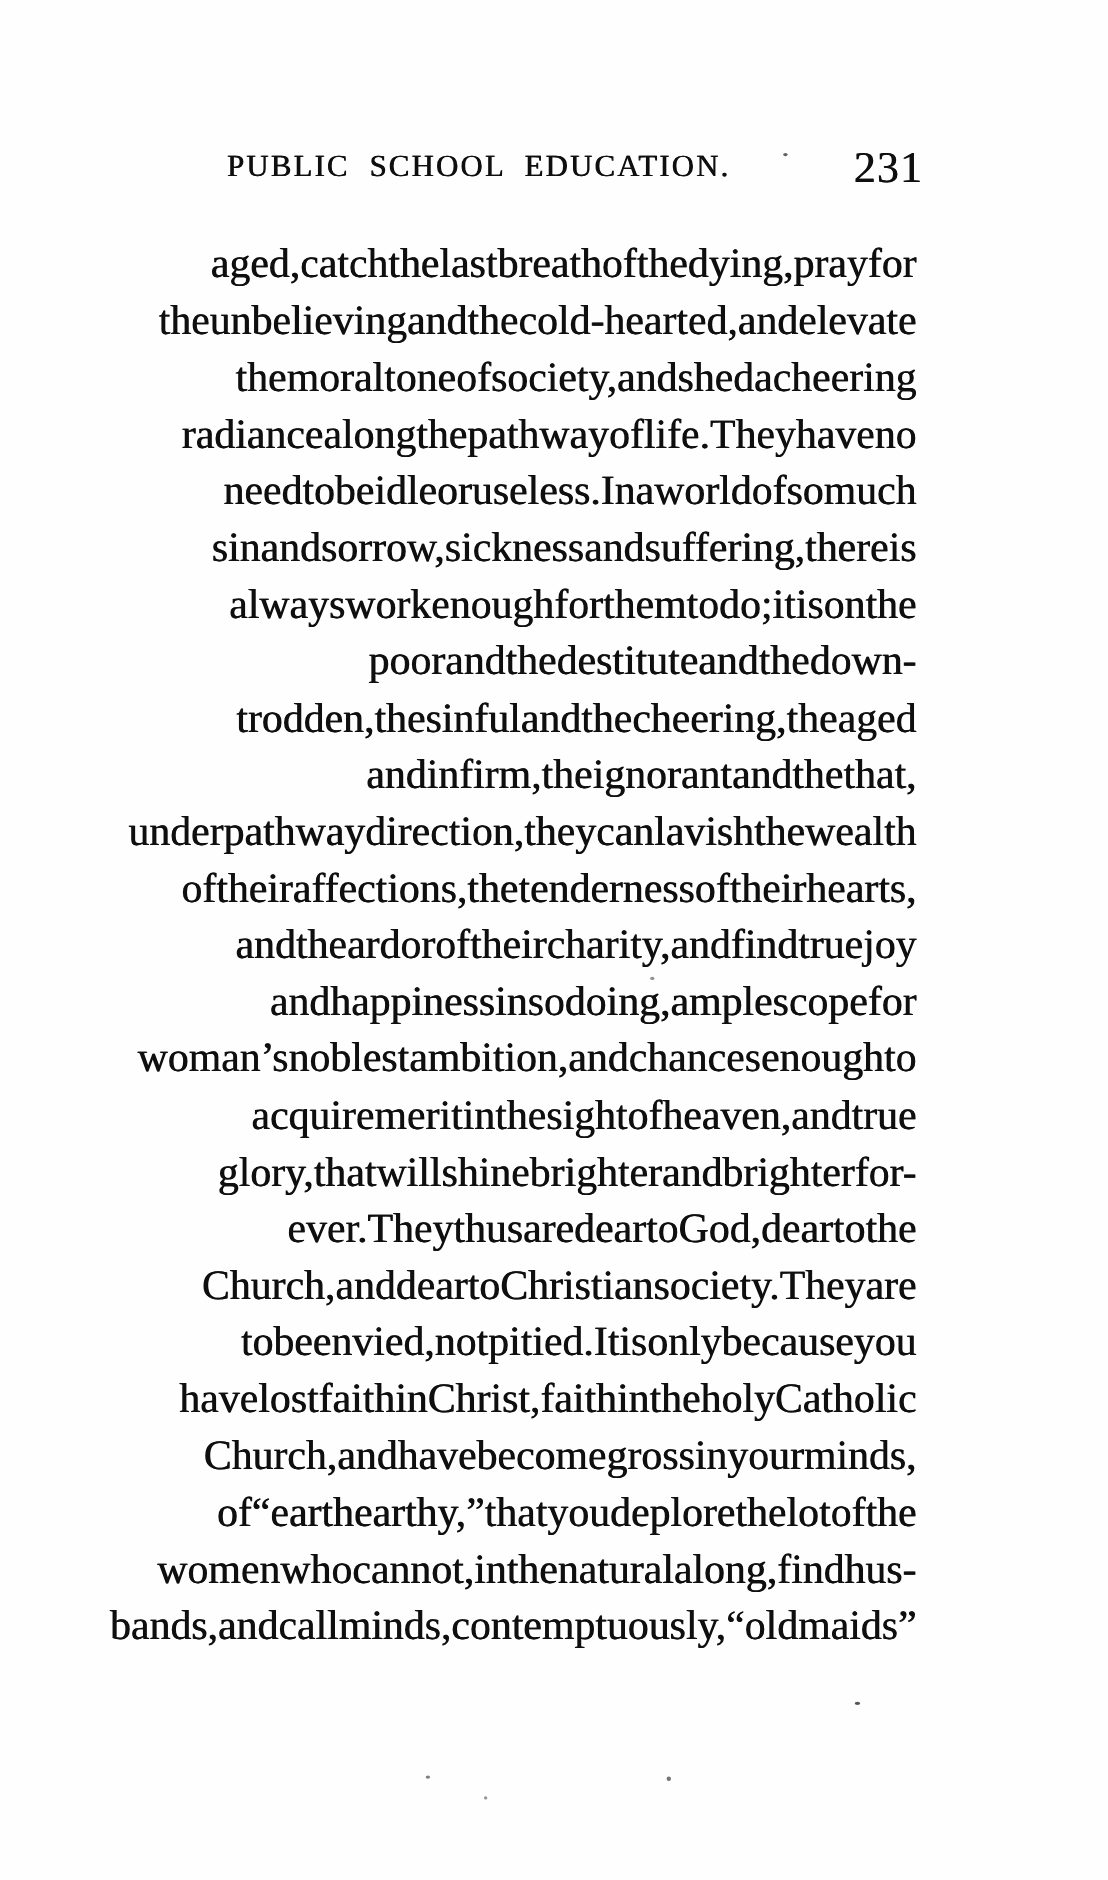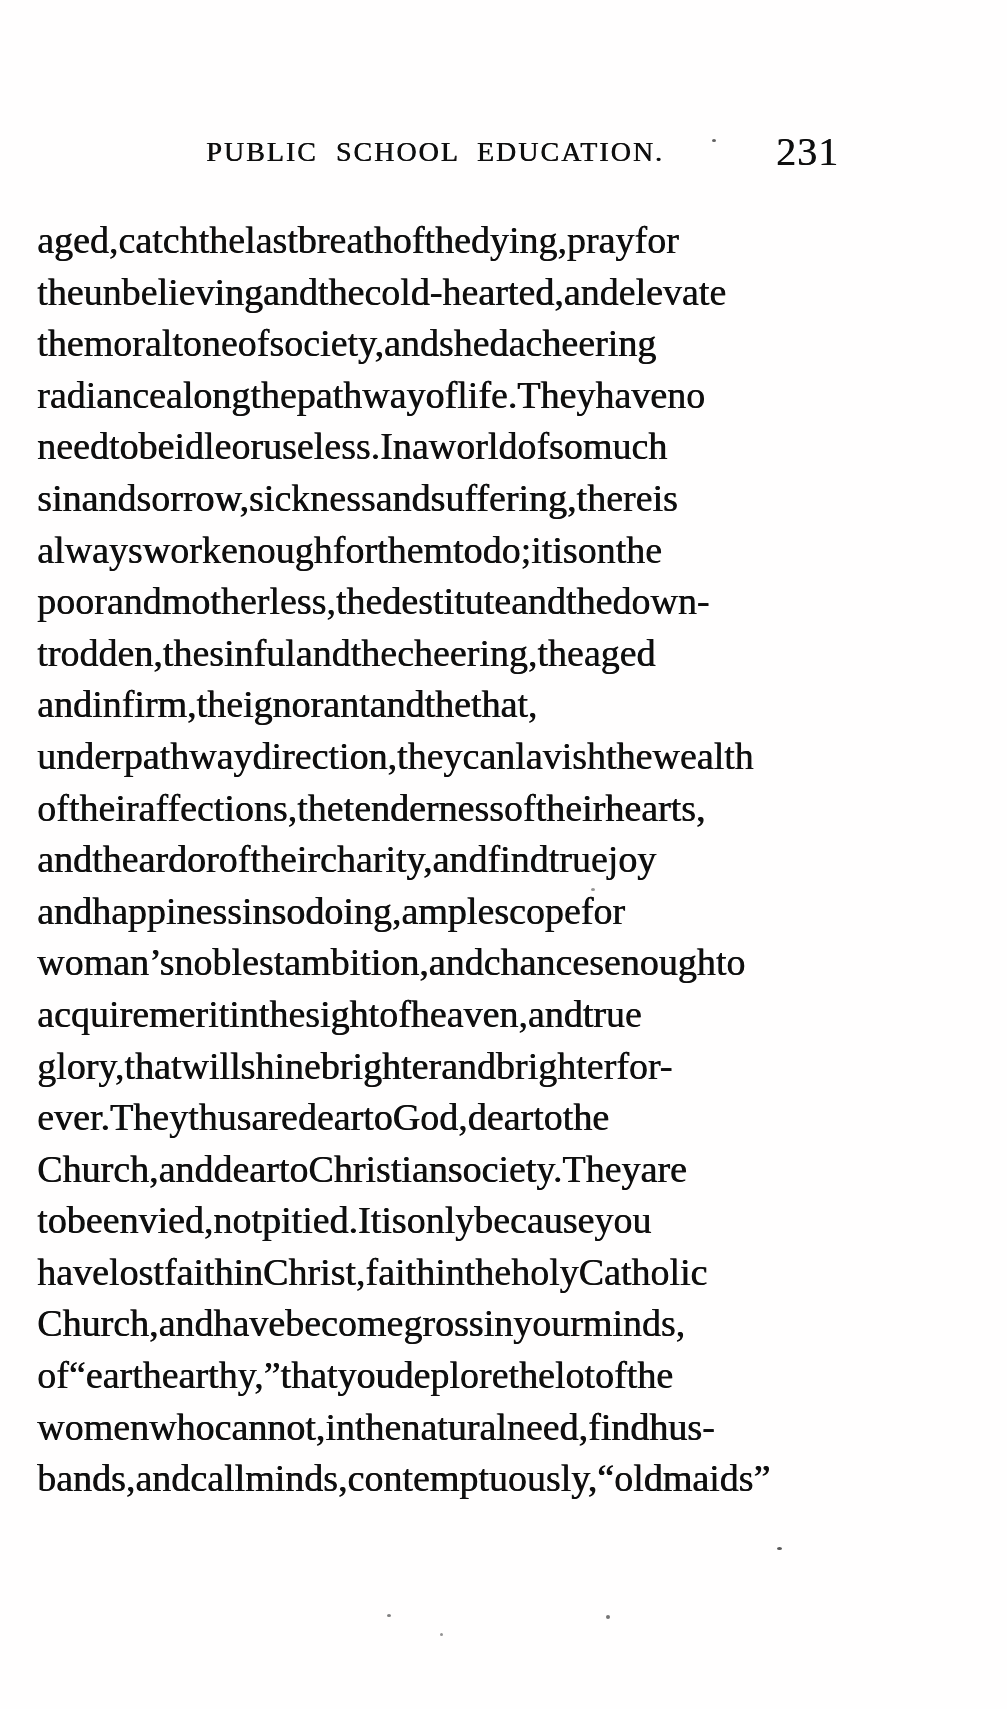--- a/index.html
+++ b/index.html
@@ -50,21 +50,21 @@
   .body-text {
     position: absolute;
     left: 37px;
     top: 215px;
     width: 796px;
     font-size: 38px;
     text-shadow: 0.6px 0 0 currentColor;
   }
   .line {
     display: flex;
-    justify-content: flex-start;
+    justify-content: flex-end;
     align-items: baseline;
     line-height: 51.6px;
     height: 51.6px;
     white-space: pre;
   }
   .line span { display: inline-block; }
 
   
   .speck {
     position: absolute;
@@ -84,37 +84,37 @@
   </header>
 
   <main class="body-text">
       <div class="line"><span>aged,</span><span>catch</span><span>the</span><span>last</span><span>breath</span><span>of</span><span>the</span><span>dying,</span><span>pray</span><span>for</span></div>
       <div class="line"><span>the</span><span>unbelieving</span><span>and</span><span>the</span><span>cold-hearted,</span><span>and</span><span>elevate</span></div>
       <div class="line"><span>the</span><span>moral</span><span>tone</span><span>of</span><span>society,</span><span>and</span><span>shed</span><span>a</span><span>cheering</span></div>
       <div class="line"><span>radiance</span><span>along</span><span>the</span><span>pathway</span><span>of</span><span>life.</span><span>They</span><span>have</span><span>no</span></div>
       <div class="line"><span>need</span><span>to</span><span>be</span><span>idle</span><span>or</span><span>useless.</span><span>In</span><span>a</span><span>world</span><span>of</span><span>so</span><span>much</span></div>
       <div class="line"><span>sin</span><span>and</span><span>sorrow,</span><span>sickness</span><span>and</span><span>suffering,</span><span>there</span><span>is</span></div>
       <div class="line"><span>always</span><span>work</span><span>enough</span><span>for</span><span>them</span><span>to</span><span>do</span><span>;</span><span>it</span><span>is</span><span>on</span><span>the</span></div>
-      <div class="line"><span>poor</span><span>and</span><span>motherless,</span><span>the</span><span>destitute</span><span>and</span><span>the</span><span>down-</span></div>
+      <div class="line"><span>poor</span><span>and</span><span>the</span><span>destitute</span><span>and</span><span>the</span><span>down-</span></div>
       <div class="line"><span>trodden,</span><span>the</span><span>sinful</span><span>and</span><span>the</span><span>cheering,</span><span>the</span><span>aged</span></div>
       <div class="line"><span>and</span><span>infirm,</span><span>the</span><span>ignorant</span><span>and</span><span>the</span><span>that,</span></div>
       <div class="line"><span>under</span><span>pathway</span><span>direction,</span><span>they</span><span>can</span><span>lavish</span><span>the</span><span>wealth</span></div>
       <div class="line"><span>of</span><span>their</span><span>affections,</span><span>the</span><span>tenderness</span><span>of</span><span>their</span><span>hearts,</span></div>
       <div class="line"><span>and</span><span>the</span><span>ardor</span><span>of</span><span>their</span><span>charity,</span><span>and</span><span>find</span><span>true</span><span>joy</span></div>
       <div class="line"><span>and</span><span>happiness</span><span>in</span><span>so</span><span>doing,</span><span>ample</span><span>scope</span><span>for</span></div>
       <div class="line"><span>woman’s</span><span>noblest</span><span>ambition,</span><span>and</span><span>chances</span><span>enough</span><span>to</span></div>
       <div class="line"><span>acquire</span><span>merit</span><span>in</span><span>the</span><span>sight</span><span>of</span><span>heaven,</span><span>and</span><span>true</span></div>
       <div class="line"><span>glory,</span><span>that</span><span>will</span><span>shine</span><span>brighter</span><span>and</span><span>brighter</span><span>for-</span></div>
       <div class="line"><span>ever.</span><span>They</span><span>thus</span><span>are</span><span>dear</span><span>to</span><span>God,</span><span>dear</span><span>to</span><span>the</span></div>
       <div class="line"><span>Church,</span><span>and</span><span>dear</span><span>to</span><span>Christian</span><span>society.</span><span>They</span><span>are</span></div>
       <div class="line"><span>to</span><span>be</span><span>envied,</span><span>not</span><span>pitied.</span><span>It</span><span>is</span><span>only</span><span>because</span><span>you</span></div>
       <div class="line"><span>have</span><span>lost</span><span>faith</span><span>in</span><span>Christ,</span><span>faith</span><span>in</span><span>the</span><span>holy</span><span>Catholic</span></div>
       <div class="line"><span>Church,</span><span>and</span><span>have</span><span>become</span><span>gross</span><span>in</span><span>your</span><span>minds,</span></div>
       <div class="line"><span>of</span><span>“</span><span>earth</span><span>earthy,”</span><span>that</span><span>you</span><span>deplore</span><span>the</span><span>lot</span><span>of</span><span>the</span></div>
-      <div class="line"><span>women</span><span>who</span><span>cannot,</span><span>in</span><span>the</span><span>natural</span><span>need,</span><span>find</span><span>hus-</span></div>
+      <div class="line"><span>women</span><span>who</span><span>cannot,</span><span>in</span><span>the</span><span>natural</span><span>along,</span><span>find</span><span>hus-</span></div>
       <div class="line"><span>bands,</span><span>and</span><span>call</span><span>minds,</span><span>contemptuously,</span><span>“</span><span>old</span><span>maids</span><span>”</span></div>
     </main>
 
   <div id="specks">
       <i class="speck" style="left: 712px; top: 139px; width: 4px; height: 3px; opacity: 0.8; background: rgb(58, 58, 58);"></i>
       <i class="speck" style="left: 591px; top: 888px; width: 4px; height: 3px; opacity: 0.55; background: rgb(58, 58, 58);"></i>
       <i class="speck" style="left: 777px; top: 1547px; width: 5px; height: 3px; opacity: 0.85; background: rgb(58, 58, 58);"></i>
       <i class="speck" style="left: 387px; top: 1614px; width: 4px; height: 3px; opacity: 0.65; background: rgb(58, 58, 58);"></i>
       <i class="speck" style="left: 606px; top: 1615px; width: 4px; height: 4px; opacity: 0.7; background: rgb(58, 58, 58);"></i>
       <i class="speck" style="left: 440px; top: 1633px; width: 3px; height: 3px; opacity: 0.55; background: rgb(58, 58, 58);"></i>

